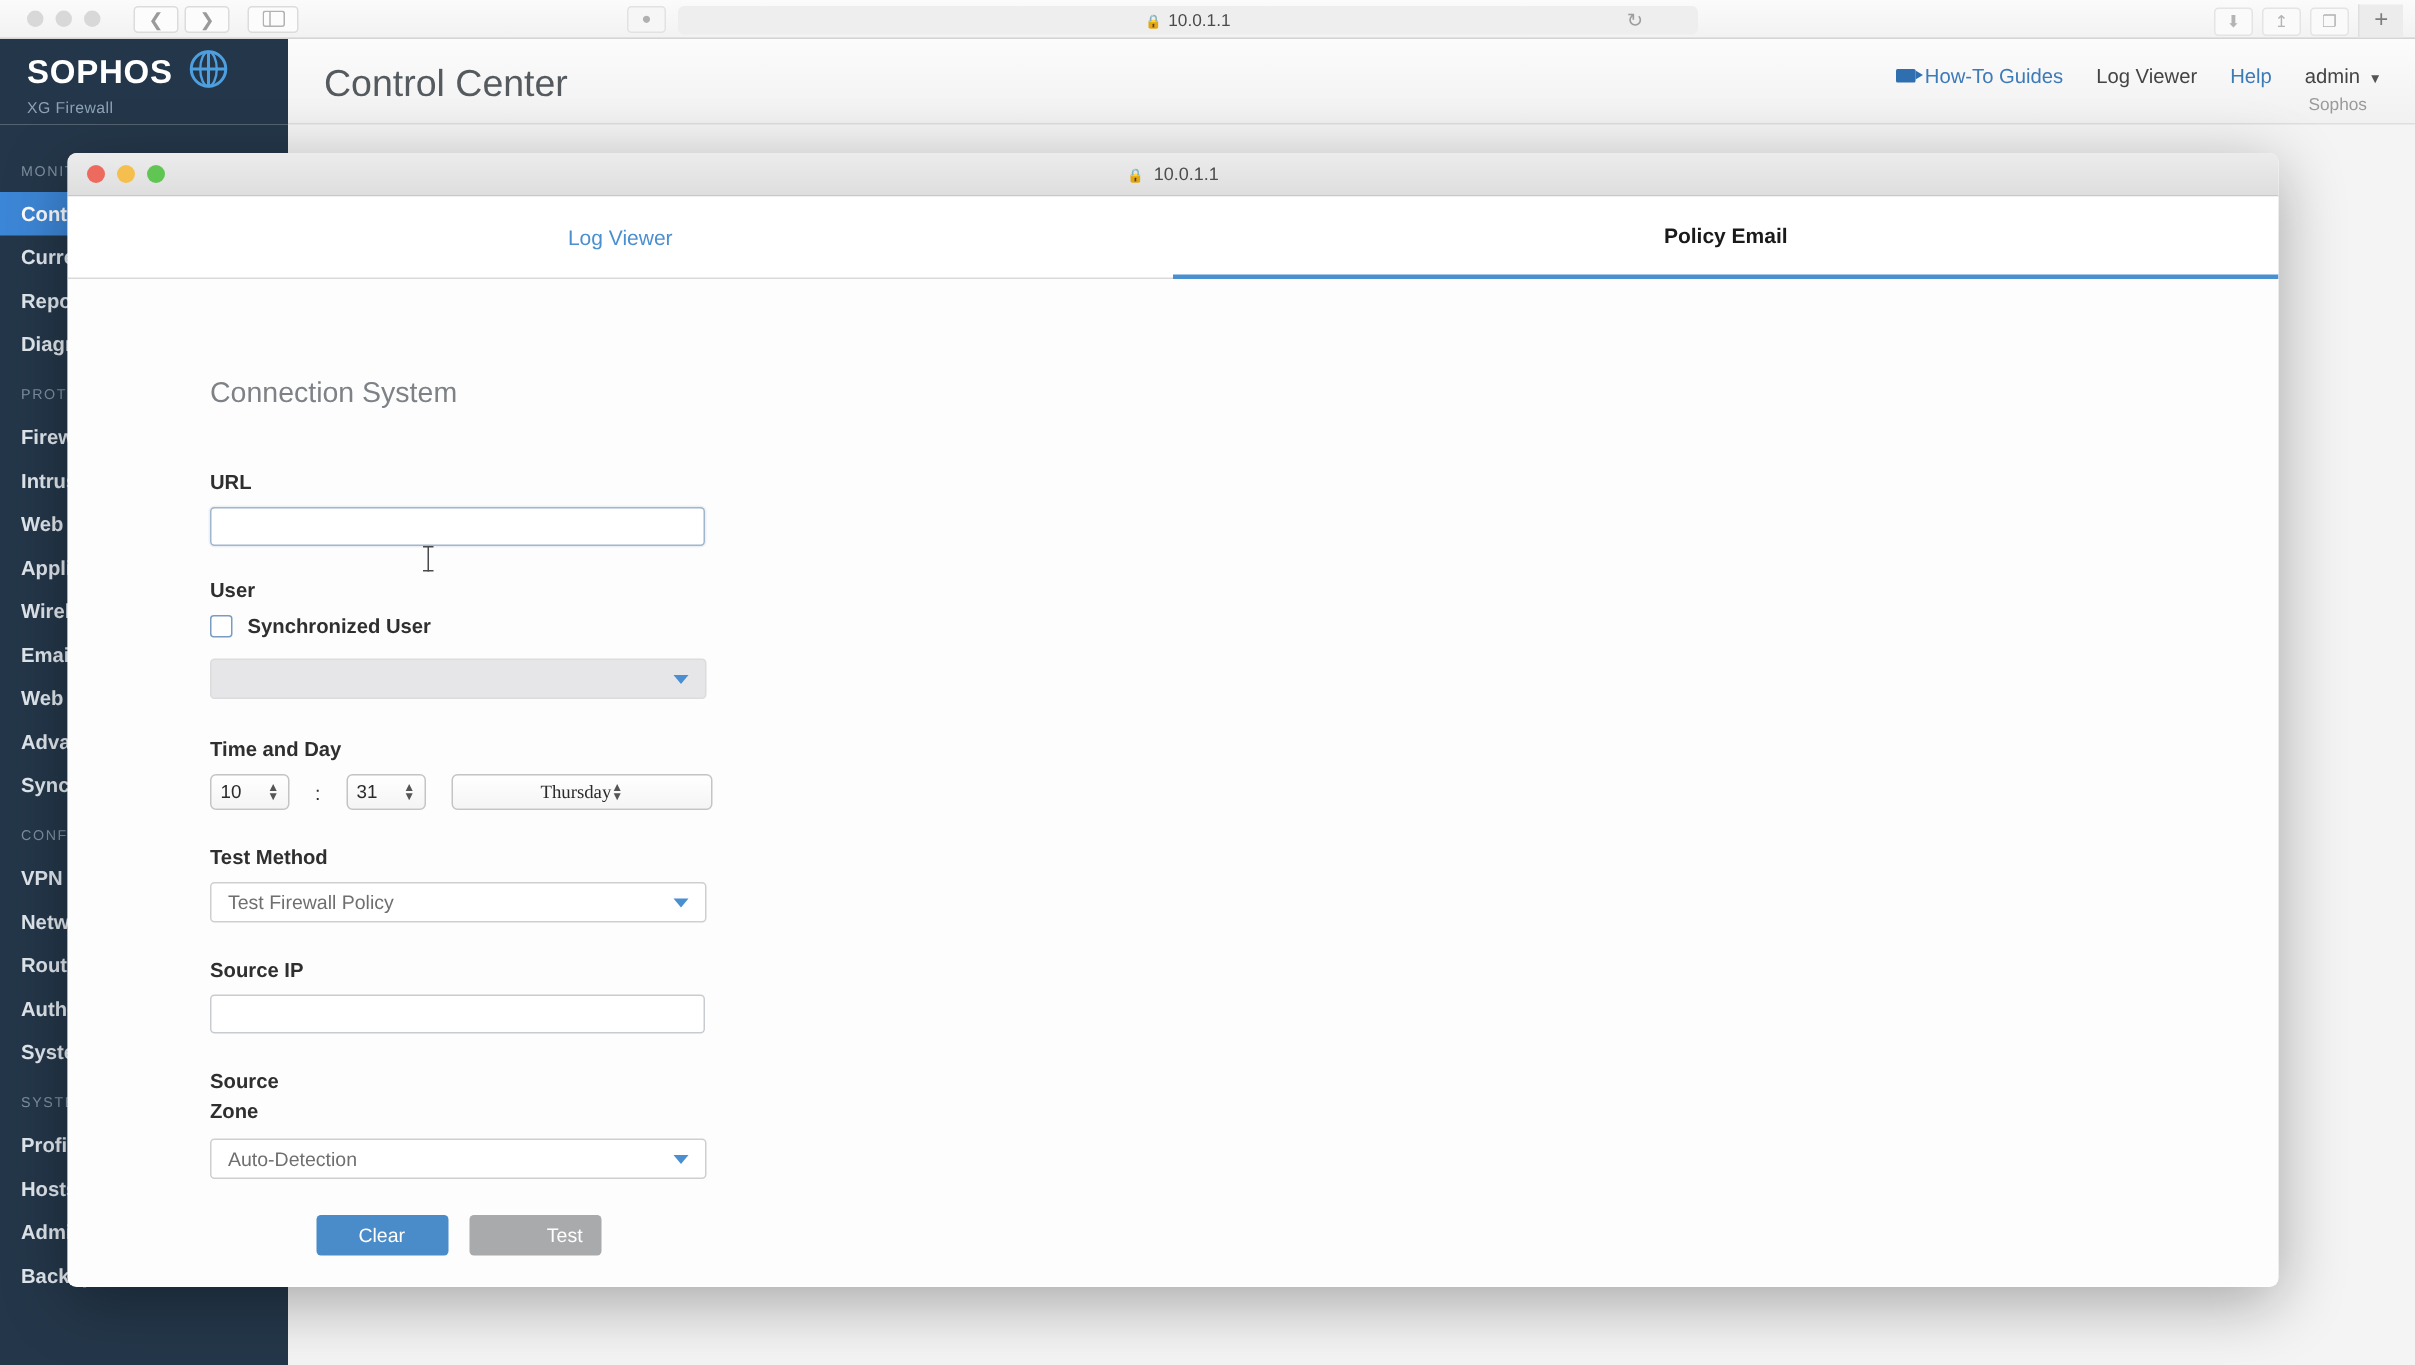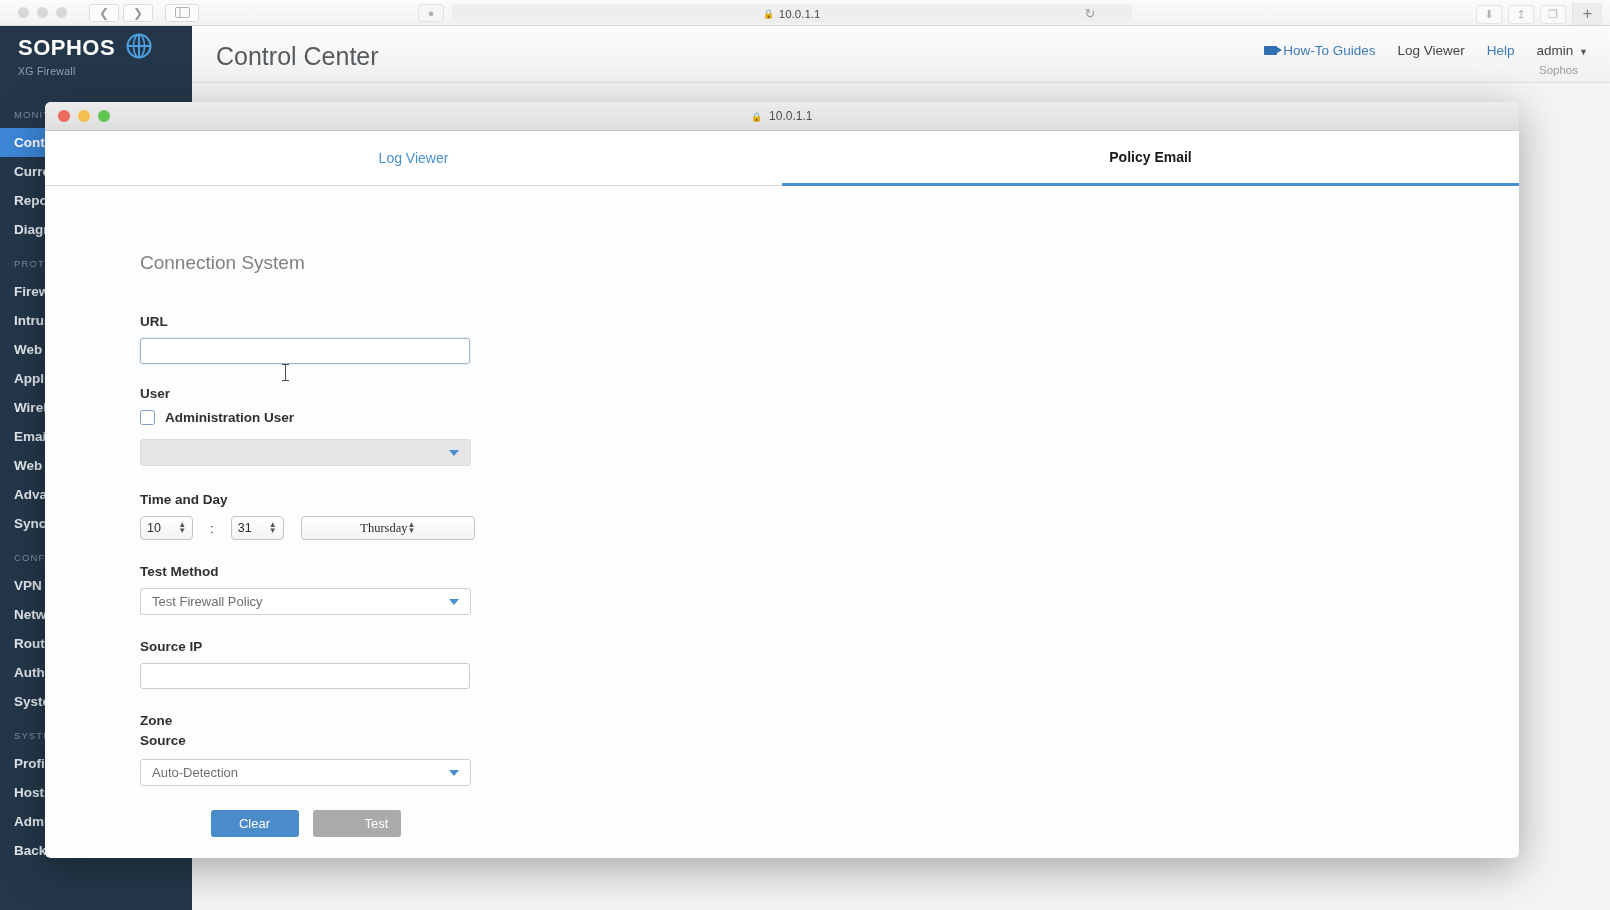--- a/index.html
+++ b/index.html
@@ -334,21 +334,21 @@
         <div class="section-title">Connection System</div>
 
         <div class="form-col">
 
           <div class="fld-label">URL</div>
           <div class="txt-input focused"></div>
 
           <div class="fld-label">User</div>
           <div class="chk-row">
             <div class="chk-box"></div>
-            <div class="chk-label">Administration User</div>
+            <div class="chk-label">Synchronized User</div>
           </div>
           <div class="sel-disabled">
             <span></span>
             <span class="arr"></span>
           </div>
 
           <div class="fld-label">Time and Day</div>
           <div class="time-row">
             <div class="stepper">
               <span>10</span>
@@ -377,22 +377,22 @@
           <div class="fld-label">Test Method</div>
           <div class="dropdown">
             <span>Test Firewall Policy</span>
             <span class="arr"></span>
           </div>
 
           <div class="fld-label">Source IP</div>
           <div class="txt-input"></div>
 
           <div class="fld-label two-line">
+            <div>Source</div>
             <div>Zone</div>
-            <div>Source</div>
           </div>
           <div class="dropdown">
             <span>Auto-Detection</span>
             <span class="arr"></span>
           </div>
 
           <div class="btn-row">
             <div class="btn primary">Clear</div>
             <div class="btn disabled">Test</div>
           </div>

